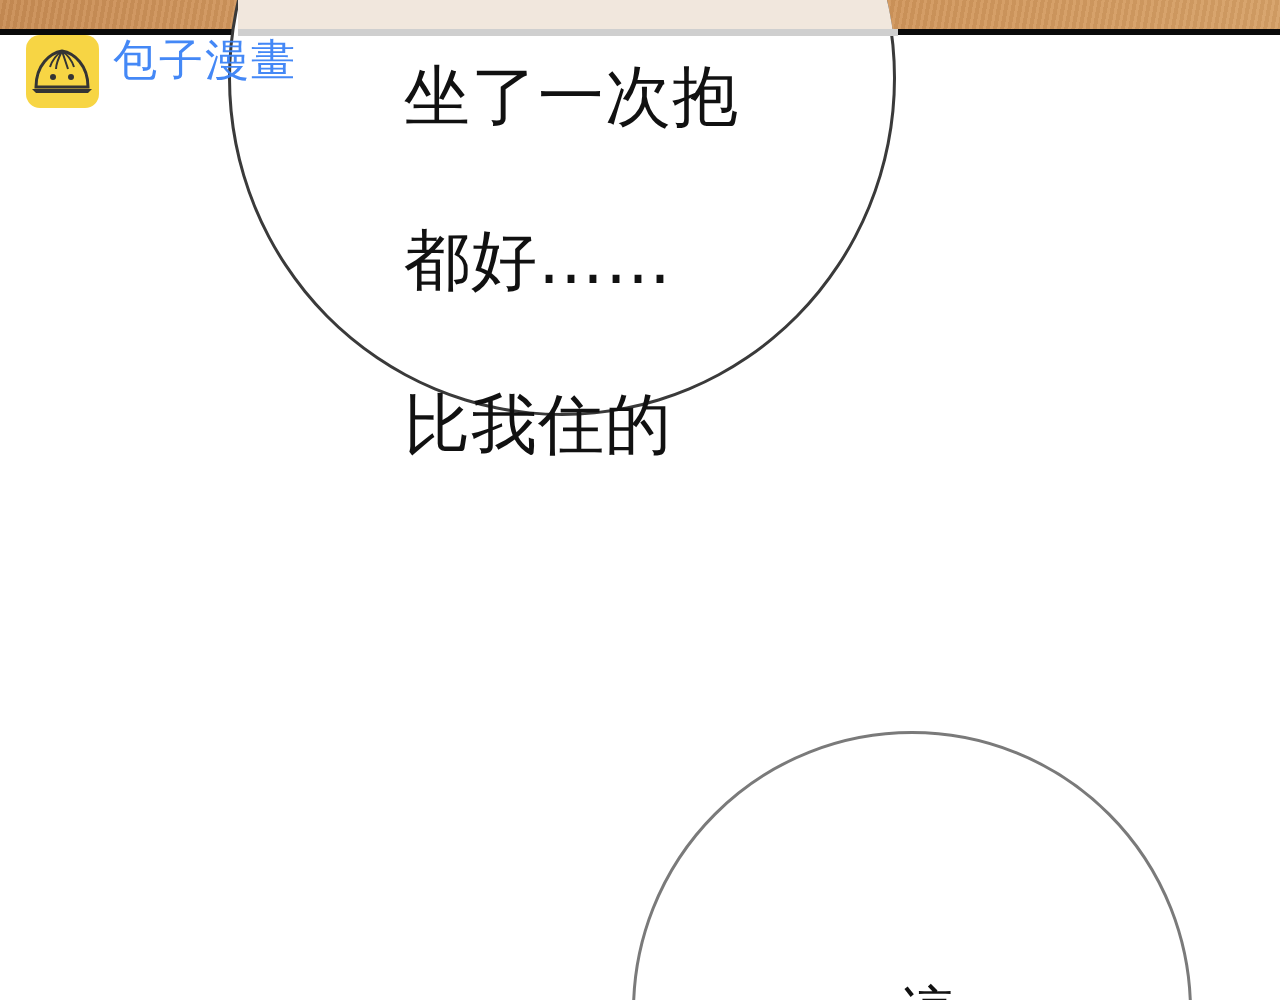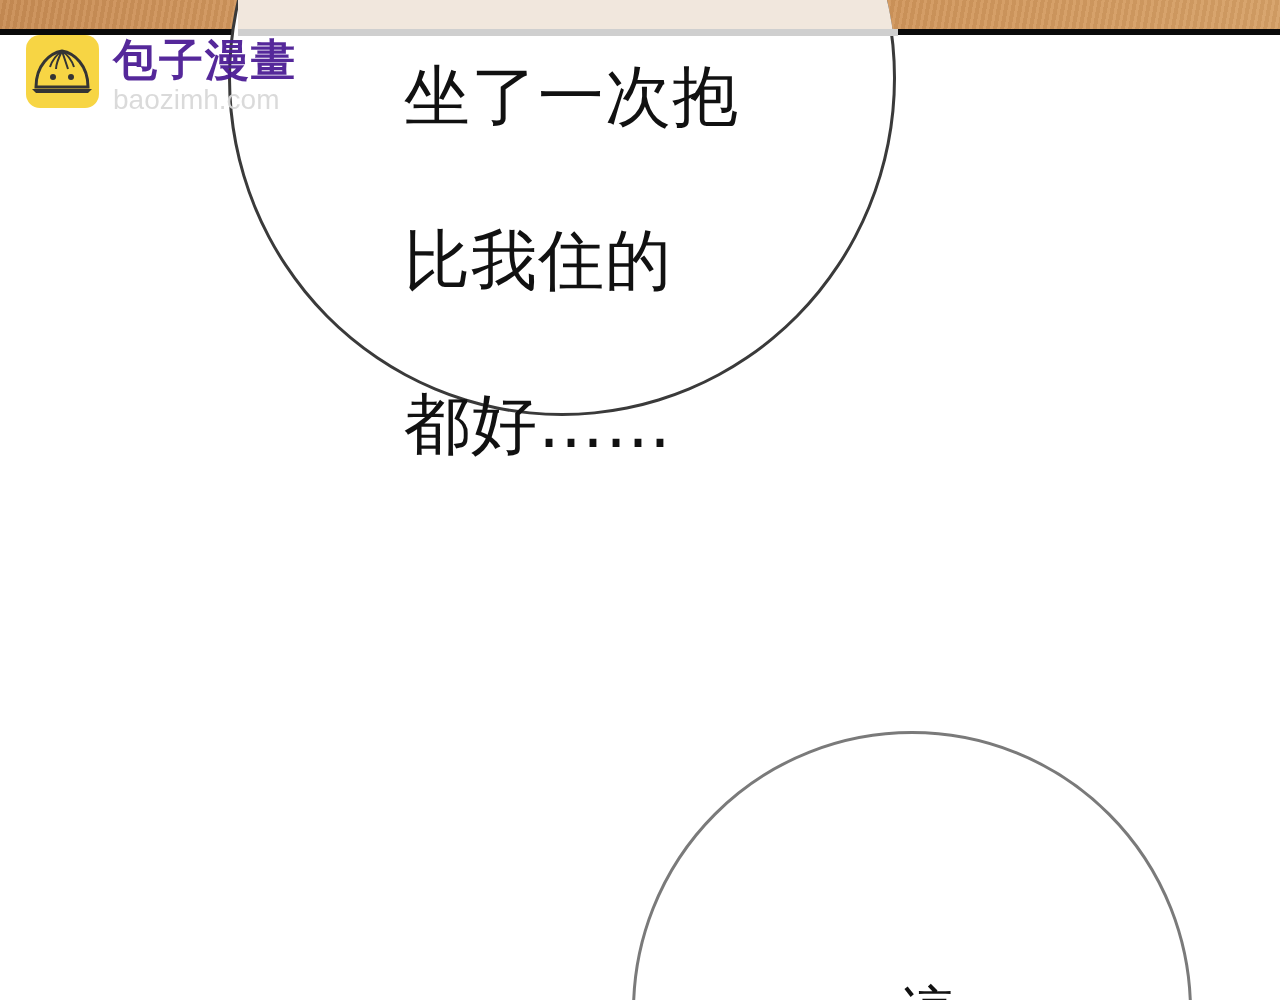--- a/index.html
+++ b/index.html
@@ -135,23 +135,23 @@
       overflow: hidden;
     }
     .wm-texts {
       display: flex;
       flex-direction: column;
       margin-left: 6px;
     }
     .wm-cn {
       font-size: 44px;
       line-height: 50px;
-      color: #4c1d95;
+      color: #3b82f6;
       letter-spacing: 2px;
-      font-weight: bold;
+      font-weight: normal;
     }
     .wm-en {
       font-size: 28px;
       line-height: 30px;
       color: #d9d9d9;
       font-family: "Liberation Sans", sans-serif;
     }
   </style>
 </head>
 <body>
@@ -160,37 +160,36 @@
 
   <div class="top-panel"></div>
   <div class="panel-border"></div>
 
   <div class="bubble-top-clip">
     <div class="bubble-1"></div>
     <div class="bubble-1-topfill"></div>
 
     <div class="bubble-text">
       <span class="line" style="height:82px;overflow:hidden;">坐了一次抱得</span>
+      <span class="line">都好……</span>
       <span class="line">比我住的</span>
-      <span class="line">都好……</span>
     </div>
 
     <div class="bubble-2"></div>
     <div class="bubble-2-text">這</div>
   </div>
 
   <div class="watermark">
     <div class="wm-logo">
       <svg width="73" height="73" viewBox="0 0 73 73">
         <path d="M10 52 C10 30, 24 18, 36 16 C48 18, 62 30, 62 52 Z" fill="#f7d33a" stroke="#2a2a2a" stroke-width="3"></path>
         <path d="M36 16 C33 22, 30 28, 30 34 M36 16 C38 22, 40 28, 42 34 M36 16 C30 20, 26 26, 24 32 M36 16 C42 20, 46 26, 48 32" fill="none" stroke="#2a2a2a" stroke-width="2"></path>
         <circle cx="27" cy="42" r="3" fill="#2a2a2a"></circle>
         <circle cx="45" cy="42" r="3" fill="#2a2a2a"></circle>
         <path d="M6 54 L66 54 L62 58 L10 58 Z" fill="#2a2a2a"></path>
       </svg>
     </div>
     <div class="wm-texts">
       <span class="wm-cn">包子漫畫</span>
-      <span class="wm-en">baozimh.com</span>
     </div>
   </div>
 
 </div>
 
 </body></html>

